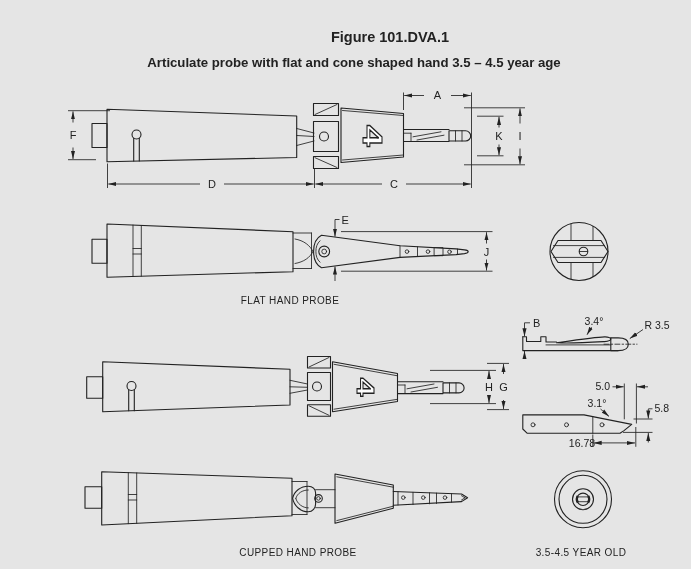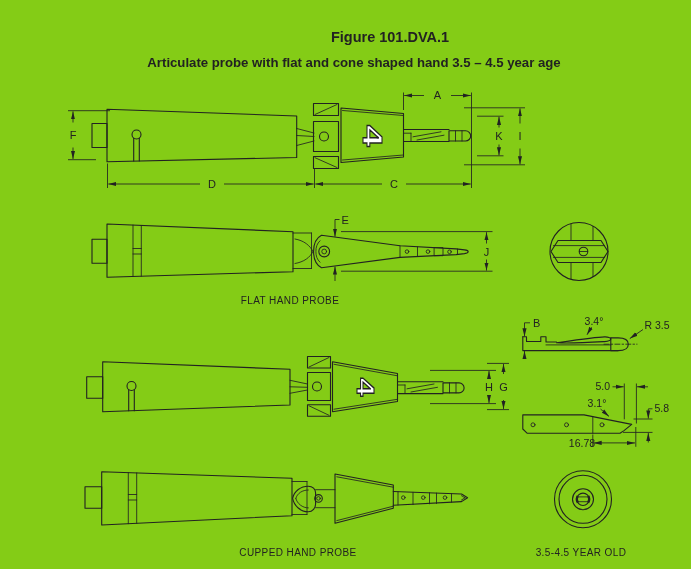--- a/index.html
+++ b/index.html
@@ -1,16 +1,16 @@
 <!DOCTYPE html>
 <html><head>
 <meta charset="utf-8">
 <style>
   html,body{margin:0;padding:0;background:#ffffff;}
-  .canvas{position:relative;width:691px;height:569px;background:#84cc16;overflow:hidden;}
+  .canvas{position:relative;width:691px;height:569px;background:#e5e5e5;overflow:hidden;}
   svg{display:block;}
   svg text{font-family:"Liberation Sans", sans-serif;fill:#222222;}
   .ol{fill:none;stroke:#222222;stroke-width:1.1;stroke-linejoin:round;stroke-linecap:round;}
   .thin{fill:none;stroke:#222222;stroke-width:0.85;stroke-linejoin:round;stroke-linecap:round;}
   .dim{fill:none;stroke:#222222;stroke-width:0.85;}
   .dimtxt{font-size:11px;}
   .smtxt{font-size:10.5px;}
   .cap{font-size:10px;letter-spacing:.4px;}
   .ttl{font-size:14.5px;font-weight:bold;}
   .sub{font-size:13.2px;font-weight:bold;}

